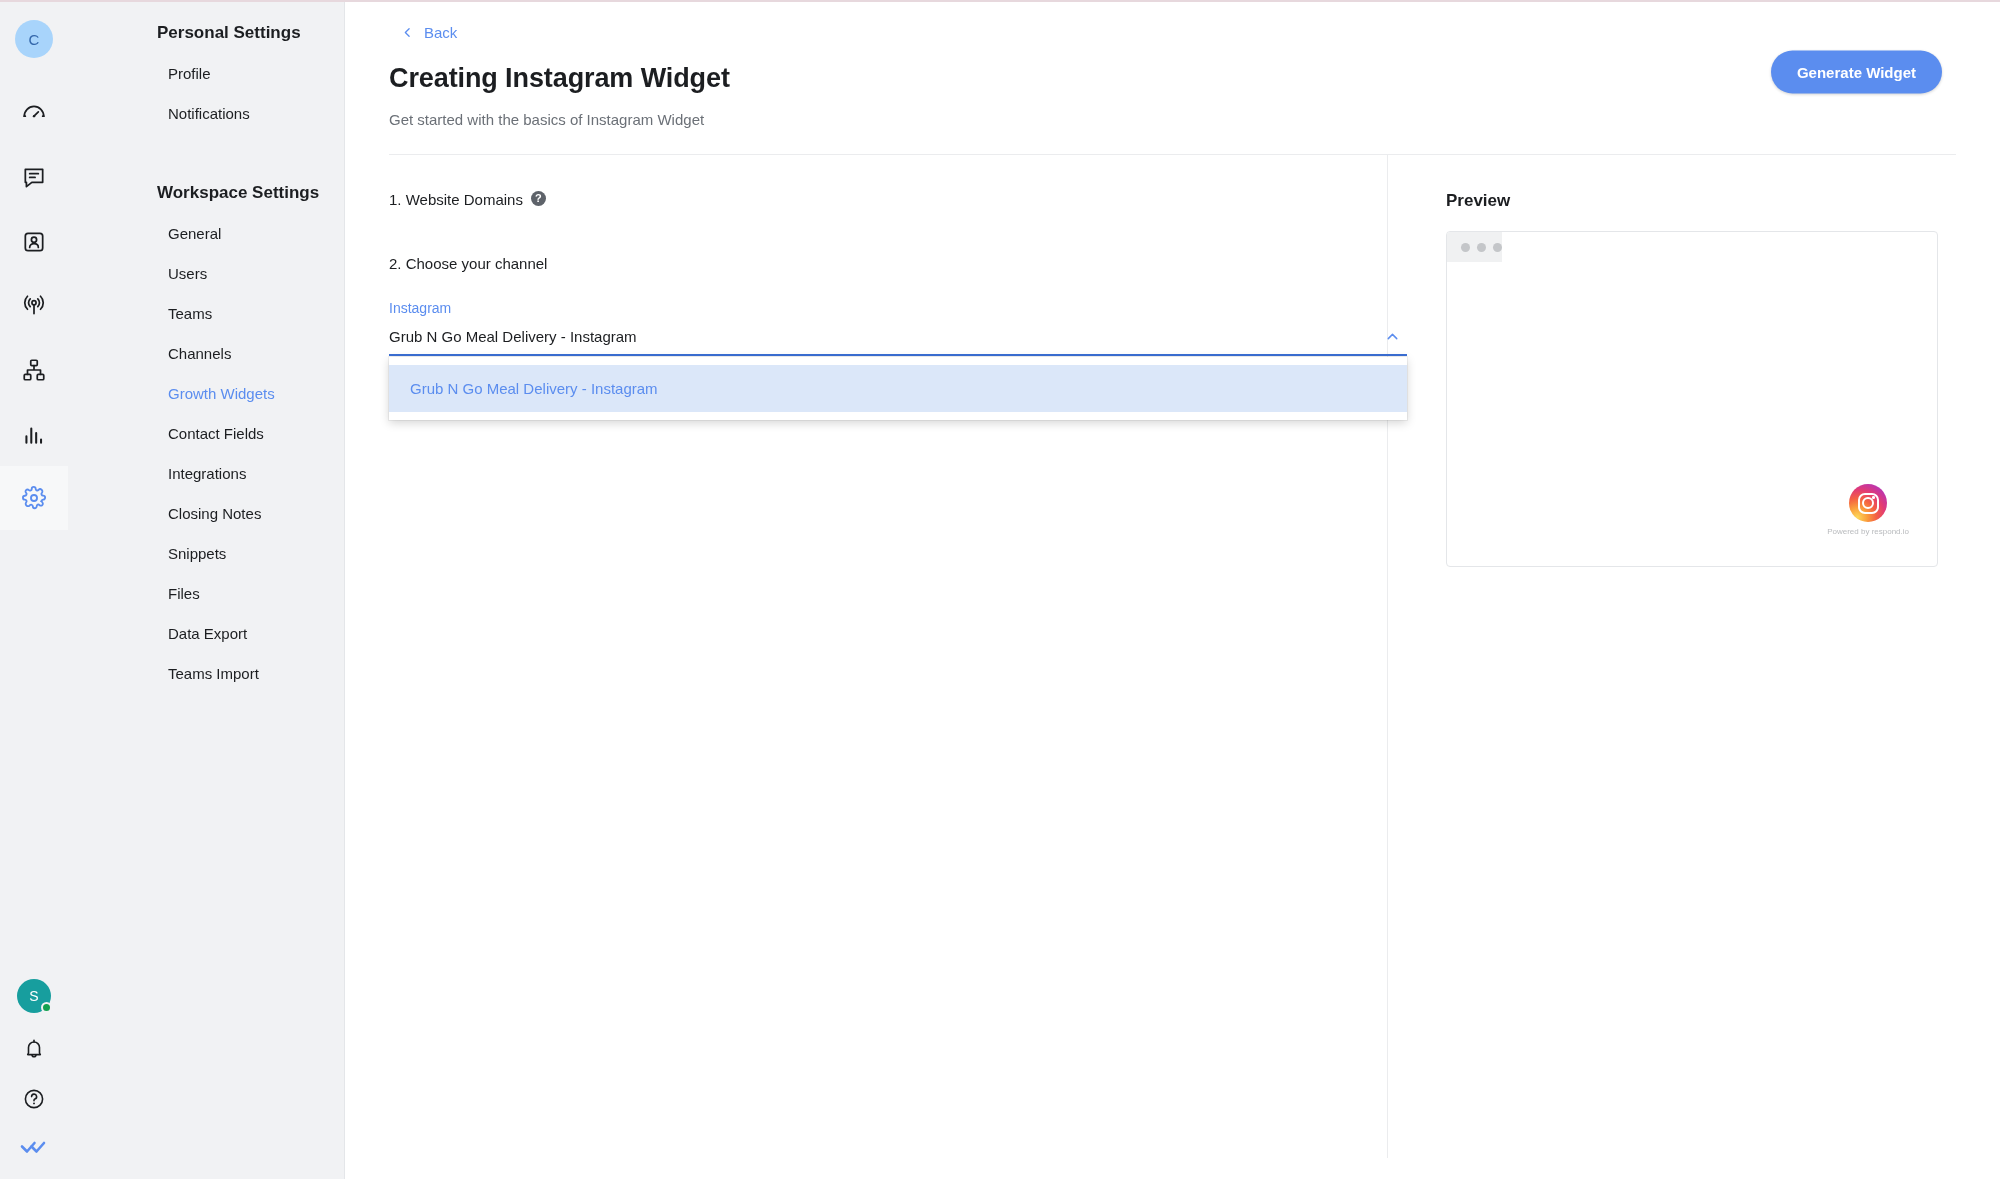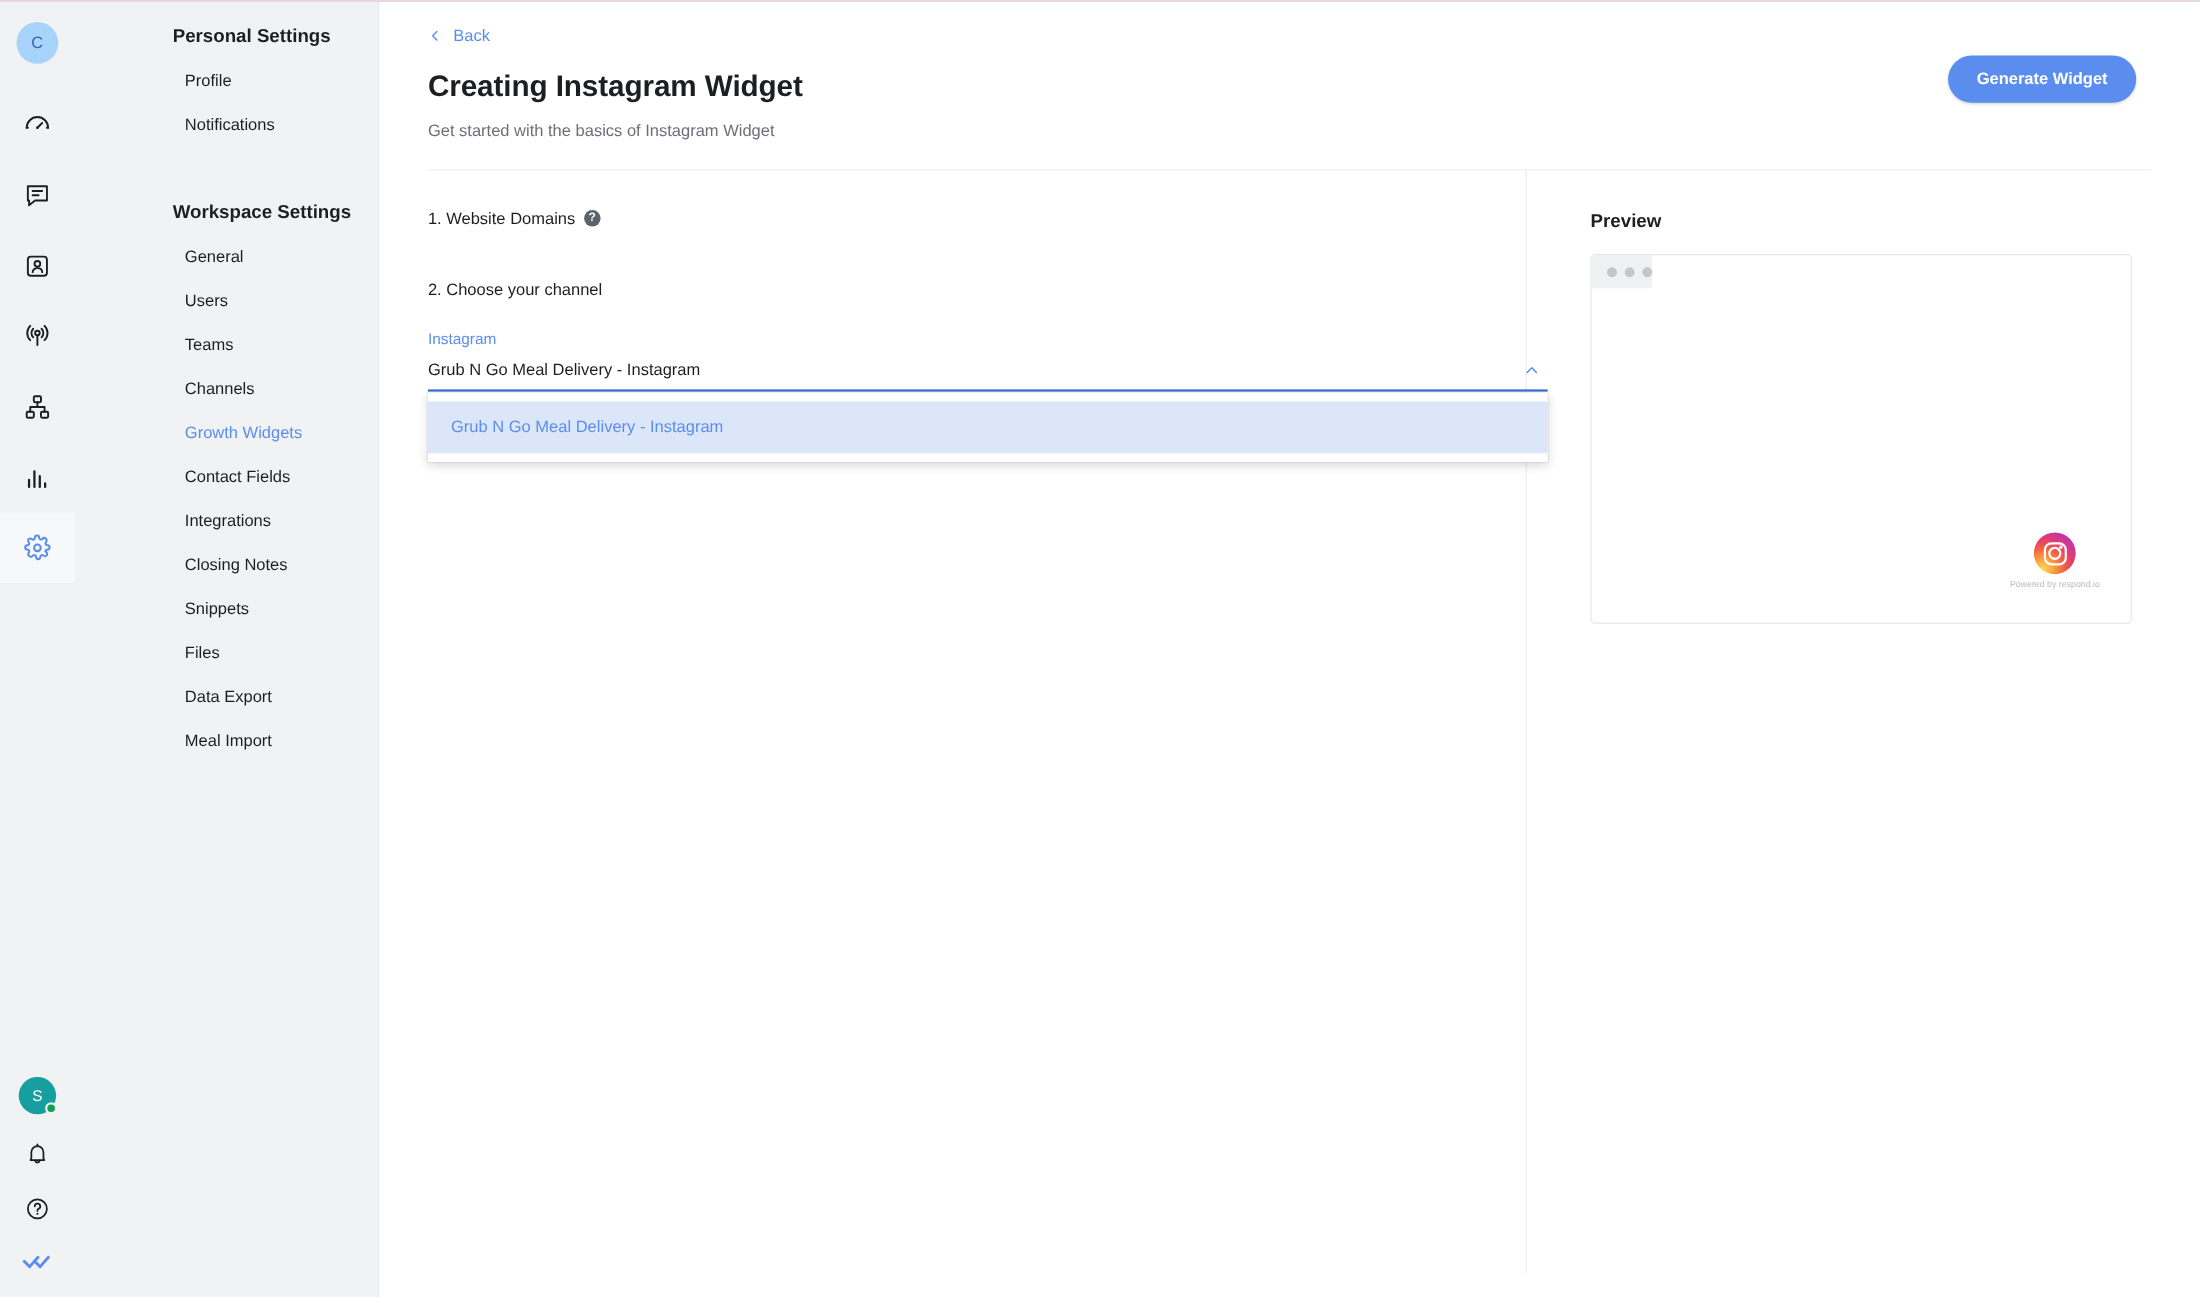--- a/index.html
+++ b/index.html
@@ -77,21 +77,21 @@
   }
   .nav-item.active { color: #5b8def; }
 
   
   .main {
     flex: 1 1 auto; background: #fff;
     position: relative; min-width: 0;
   }
   .back-row {
     display: flex; align-items: center; gap: 10px;
-    padding: 22px 0 0 44px; width: max-content; cursor: pointer;
+    padding: 22px 0 0 56px; width: max-content; cursor: pointer;
   }
   .back-chevron { color: #5b8def; display: flex; }
   .back-label { color: #5b8def; font-size: 15px; }
 
   .page-title {
     font-size: 27px; font-weight: bold; color: #1c1e21;
     padding: 22px 0 0 44px; letter-spacing: -.1px;
   }
   .page-sub {
     font-size: 15px; color: #6b7077;
@@ -324,21 +324,21 @@
     <div class="nav-item">Users</div>
     <div class="nav-item">Teams</div>
     <div class="nav-item">Channels</div>
     <div class="nav-item active">Growth Widgets</div>
     <div class="nav-item">Contact Fields</div>
     <div class="nav-item">Integrations</div>
     <div class="nav-item">Closing Notes</div>
     <div class="nav-item">Snippets</div>
     <div class="nav-item">Files</div>
     <div class="nav-item">Data Export</div>
-    <div class="nav-item">Meal Import</div>
+    <div class="nav-item">Teams Import</div>
   </div>
 
   <div class="main">
 
     <div class="back-row">
       <span class="back-chevron">
         <svg width="13" height="13" viewBox="0 0 24 24" fill="none" stroke="#5b8def" stroke-width="2.4" stroke-linecap="round" stroke-linejoin="round">
           <path d="M15 5l-7 7 7 7"></path>
         </svg>
       </span>

